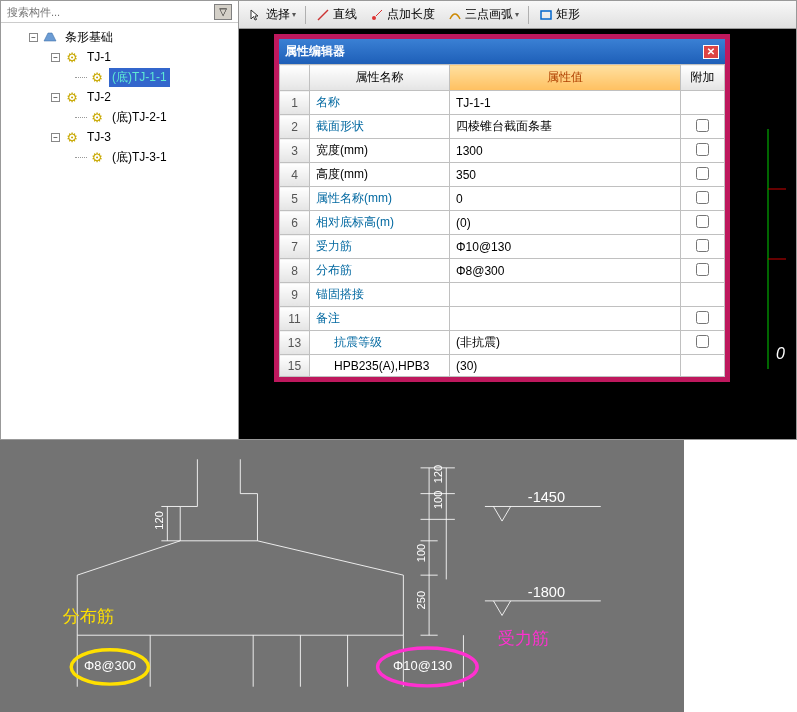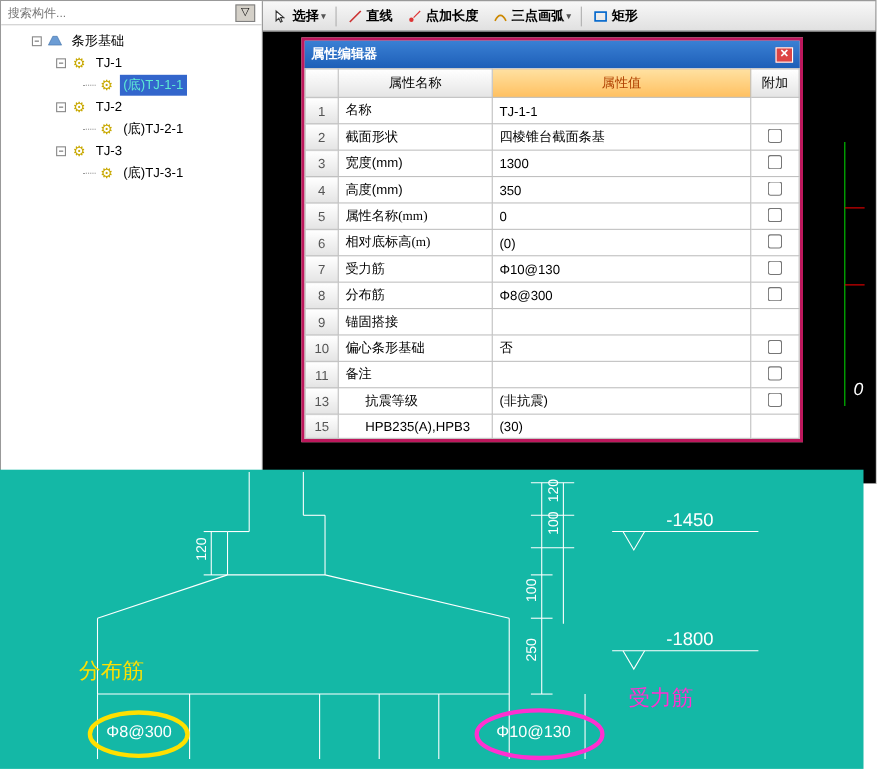--- a/index.html
+++ b/index.html
@@ -103,21 +103,20 @@
       background: #000;
     }
     .toolbar {
       height: 28px;
       background: linear-gradient(#f8f8f8, #e0e0e0);
       border-bottom: 1px solid #999;
       display: flex;
       align-items: center;
       padding: 0 4px;
       gap: 2px;
-      font-weight: bold;
     }
     .tb-btn {
       display: flex;
       align-items: center;
       height: 22px;
       padding: 0 4px;
       cursor: pointer;
       border: 1px solid transparent;
     }
     .tb-icon { width: 16px; height: 16px; display: inline-flex; align-items: center; justify-content: center; margin-right: 2px; }
@@ -136,21 +135,21 @@
       flex: 1;
       background: #000;
       position: relative;
     }
     .prop-dialog {
       position: absolute;
       top: 34px;
       left: 274px;
       width: 456px;
       background: #ece9d8;
-      border: 3px solid #be185d;
+      border: 5px solid #be185d;
       z-index: 10;
     }
     .dlg-title {
       background: linear-gradient(#3a80d4, #1e5fb8);
       color: #fff;
       padding: 4px 6px;
       font-size: 12px;
       font-weight: bold;
       display: flex;
       align-items: center;
@@ -186,45 +185,45 @@
       padding: 3px 6px;
       height: 22px;
     }
     .prop-table .row-num {
       background: linear-gradient(#fff, #e4e4e4);
       text-align: center;
       width: 30px;
       color: #555;
     }
     .prop-table .name-cell { width: 140px; }
-    .prop-table .name-cell.link { color: #000000; font-family: Liberation Serif, serif; }
+    .prop-table .name-cell.link { color: #0369a1; }
     .prop-table .val-cell { }
     .prop-table .chk-cell { width: 44px; text-align: center; }
     .prop-table .chk-cell input { cursor: pointer; }
     .prop-table tr.sel-row td { background: #3366cc; color: #fff; }
     .prop-table tr.sel-row .row-num { background: linear-gradient(#ffe0a0, #ffc060); color: #333; }
     .prop-table .indent1 { padding-left: 24px; }
     .prop-table .tree-exp {
       border: 1px solid #888;
       width: 9px;
       height: 9px;
       display: inline-block;
       line-height: 7px;
       font-size: 8px;
       text-align: center;
       background: #fff;
       margin-right: 4px;
     }
     .cad-drawing {
       position: absolute;
-      top: 427px;
+      top: 440px;
       left: 0;
-      width: 785px;
+      width: 684px;
       height: 272px;
-      background: #14b8a6;
+      background: #737373;
     }
     .cad-drawing svg {
       width: 100%;
       height: 100%;
     }
     .cad-text { font-family: Arial, sans-serif; }
     .deco-right {
       position: absolute;
       right: 8px;
       top: 100px;
@@ -408,26 +407,20 @@
           <td class="val-cell">Φ8@300</td>
           <td class="chk-cell"><input type="checkbox" style=""></td>
         </tr>
         <tr>
           <td class="row-num">9</td>
           <td class="name-cell link">锚固搭接</td>
           <td class="val-cell"></td>
           <td class="chk-cell"></td>
         </tr>
         <tr>
-          <td class="row-num">10</td>
-          <td class="name-cell">偏心条形基础</td>
-          <td class="val-cell">否</td>
-          <td class="chk-cell"><input type="checkbox" style=""></td>
-        </tr>
-        <tr>
           <td class="row-num">11</td>
           <td class="name-cell link">备注</td>
           <td class="val-cell"></td>
           <td class="chk-cell"><input type="checkbox" style=""></td>
         </tr>
         <tr>
           <td class="row-num">13</td>
           <td class="name-cell link indent1">抗震等级</td>
           <td class="val-cell">(非抗震)</td>
           <td class="chk-cell"><input type="checkbox" style=""></td>

